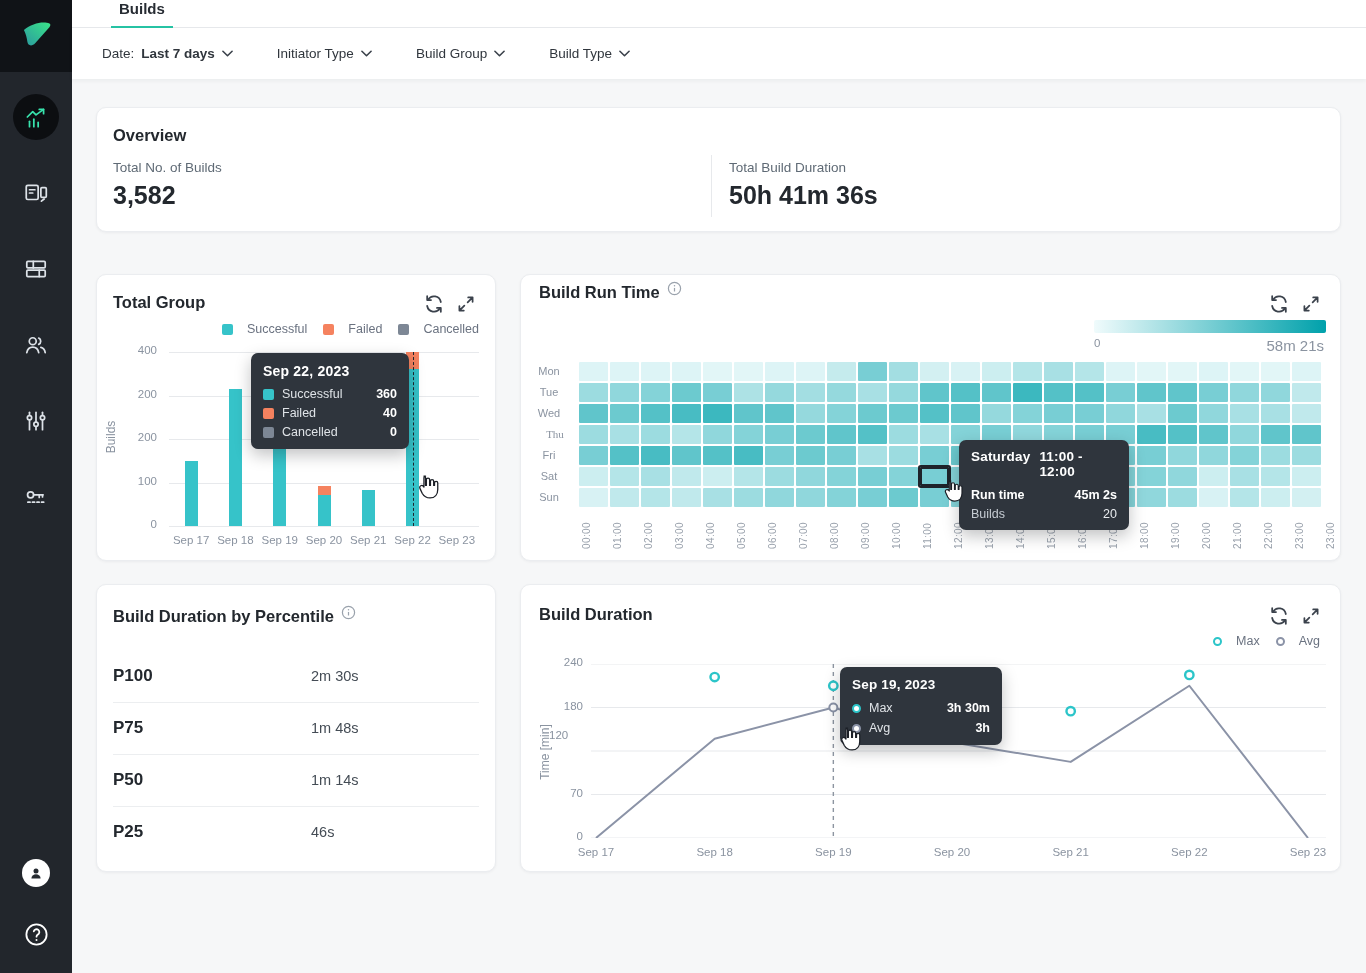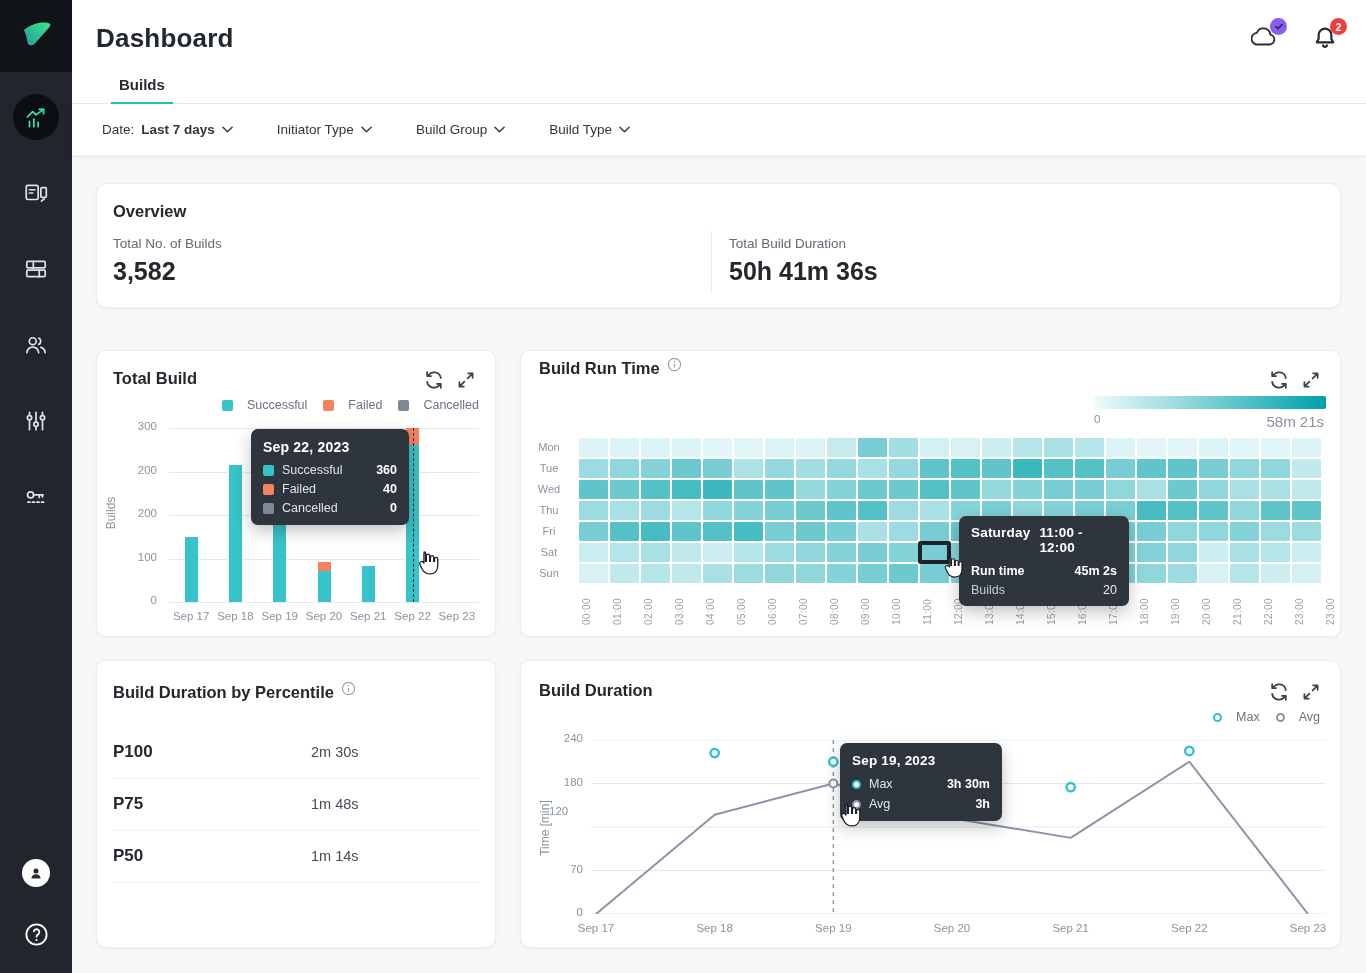--- a/index.html
+++ b/index.html
@@ -187,42 +187,20 @@
           <circle cx="12" cy="12" r="9"></circle>
           <path d="M9.6 9.2a2.5 2.5 0 1 1 3.5 2.9c-.8.4-1.1 1-1.1 1.8"></path>
           <circle cx="12" cy="16.8" r="0.9" fill="#fff" stroke="none"></circle>
         </svg>
       </button>
     </div>
   </aside>
 
   <div class="main">
 
-    <div class="topbar">
-      <h1 class="page-title">Dashboard</h1>
-      <div class="top-icons">
-        <button class="badge-btn">
-          <svg width="28" height="24" viewBox="0 0 28 22">
-            <path d="M7 18.5h11.5a5 5 0 0 0 .8-9.9A7 7 0 0 0 5.8 6.9 4.8 4.8 0 0 0 7 18.5Z"></path>
-          </svg>
-          <span class="badge purple">
-            <svg width="10" height="9" viewBox="0 0 12 11" fill="none" stroke="#fff" stroke-width="2" stroke-linecap="round" stroke-linejoin="round">
-              <polyline points="2,5.5 4.8,8.2 10,2.8"></polyline>
-            </svg>
-          </span>
-        </button>
-        <button class="badge-btn">
-          <svg width="24" height="26" viewBox="0 0 20 20">
-            <path d="M10 2.2a5.3 5.3 0 0 0-5.3 5.3v3.3L3.2 13.6h13.6l-1.5-2.8V7.5A5.3 5.3 0 0 0 10 2.2Z"></path>
-            <path d="M8.3 16.2a1.8 1.8 0 0 0 3.4 0"></path>
-          </svg>
-          <span class="badge red">2</span>
-        </button>
-      </div>
-    </div>
 
     <div class="tabbar">
       <button class="tab">Builds</button>
     </div>
 
     <div class="filterbar">
       <button class="filter">
         <span>Date:</span>
         <b>Last 7 days</b>
         <svg class="chev" width="11" height="7" viewBox="0 0 12 7">
@@ -260,21 +238,21 @@
         <div class="ov-divider"></div>
         <div class="stat-right">
           <div class="stat-label">Total Build Duration</div>
           <div class="stat-value">50h 41m 36s</div>
         </div>
       </section>
 
       <div class="row2">
 
         <section class="card tb-card">
-          <h2 class="card-title" style="position:absolute;left:16px;top:18px">Total Build</h2>
+          <h2 class="card-title" style="position:absolute;left:16px;top:18px">Total Group</h2>
           <button class="icon-btn icon-refresh">
             <svg viewBox="0 0 20 20" width="22" height="22">
               <path d="M16.2 8.2A6.3 6.3 0 0 0 4.6 6.1"></path>
                 <path d="M3.8 2.9v3.5h3.5"></path>
               <path d="M3.8 11.8a6.3 6.3 0 0 0 11.6 2.1"></path>
                 <path d="M16.2 17.1v-3.5h-3.5"></path>
             </svg>
           </button>
           <button class="icon-btn icon-expand">
             <svg viewBox="0 0 20 20" width="22" height="22">
@@ -319,21 +297,21 @@
               <span class="axis-text" style="left: 204.857px; top: 259px; width: 44.2857px; text-align: center;">Sep 20</span>
               <span class="axis-text" style="left: 249.143px; top: 259px; width: 44.2857px; text-align: center;">Sep 21</span>
               <span class="axis-text" style="left: 293.429px; top: 259px; width: 44.2857px; text-align: center;">Sep 22</span>
               <span class="axis-text" style="left: 337.714px; top: 259px; width: 44.2857px; text-align: center;">Sep 23</span>
             </div>
           <div id="tb-ylabels">
               <span class="axis-text" style="left: 30px; top: 243px; width: 30px; text-align: right;">0</span>
               <span class="axis-text" style="left: 30px; top: 199.5px; width: 30px; text-align: right;">100</span>
               <span class="axis-text" style="left: 30px; top: 156px; width: 30px; text-align: right;">200</span>
               <span class="axis-text" style="left: 30px; top: 112.5px; width: 30px; text-align: right;">200</span>
-              <span class="axis-text" style="left: 30px; top: 69px; width: 30px; text-align: right;">300</span>
+              <span class="axis-text" style="left: 30px; top: 69px; width: 30px; text-align: right;">400</span>
             </div>
           <div class="tip" style="left:154px;top:78px;width:158px;padding:10px 12px">
             <div class="tip-title">Sep 22, 2023</div>
             <div class="tip-row" style="margin-top:8px">
                 <span class="swatch tb-tip-sw" style="background: rgb(54, 195, 201);"></span>
                 <span>Successful</span>
                 <span class="val">360</span>
               </div>
             <div class="tip-row" style="margin-top:5px">
                 <span class="swatch tb-tip-sw" style="background: rgb(245, 130, 95);"></span>
@@ -540,21 +518,21 @@
               <div class="hm-cell" style="background: rgb(156, 220, 224);"></div>
               <div class="hm-cell" style="background: rgb(216, 242, 244);"></div>
               <div class="hm-cell" style="background: rgb(180, 229, 232);"></div>
               <div class="hm-cell" style="background: rgb(204, 238, 240);"></div>
               <div class="hm-cell" style="background: rgb(211, 240, 242);"></div>
             </div>
           <div id="hm-labels">
               <span class="hm-row-label" style="left: 6px; top: 90px;">Mon</span>
               <span class="hm-row-label" style="left: 6px; top: 111px;">Tue</span>
               <span class="hm-row-label" style="left: 6px; top: 132px;">Wed</span>
-              <span class="hm-row-label" style="left: 6px; top: 153px;">Thu</span>
+              <span class="hm-row-label" style="left: 12px; top: 153px; font-family: Liberation Serif, serif;">Thu</span>
               <span class="hm-row-label" style="left: 6px; top: 174px;">Fri</span>
               <span class="hm-row-label" style="left: 6px; top: 195px;">Sat</span>
               <span class="hm-row-label" style="left: 6px; top: 216px;">Sun</span>
               <span class="hm-col-label" style="left: 60px; top: 238px; height: 36px;">00:00</span>
               <span class="hm-col-label" style="left: 91px; top: 238px; height: 36px;">01:00</span>
               <span class="hm-col-label" style="left: 122px; top: 238px; height: 36px;">02:00</span>
               <span class="hm-col-label" style="left: 153px; top: 238px; height: 36px;">03:00</span>
               <span class="hm-col-label" style="left: 184px; top: 238px; height: 36px;">04:00</span>
               <span class="hm-col-label" style="left: 215px; top: 238px; height: 36px;">05:00</span>
               <span class="hm-col-label" style="left: 246px; top: 238px; height: 36px;">06:00</span>
@@ -613,20 +591,24 @@
           <div class="pct-row" style="top:117px">
             <span class="plabel">P75</span>
             <span class="pval">1m 48s</span>
           </div>
           <div class="pct-div" style="top:169px"></div>
           <div class="pct-row" style="top:169px">
             <span class="plabel">P50</span>
             <span class="pval">1m 14s</span>
           </div>
           <div class="pct-div" style="top:221px"></div>
+          <div class="pct-row" style="top:221px">
+            <span class="plabel">P25</span>
+            <span class="pval">46s</span>
+          </div>
         </section>
 
         <section class="card bd-card">
           <h2 class="card-title" style="position:absolute;left:18px;top:20px">Build Duration</h2>
           <button class="icon-btn icon-refresh" style="top:20px">
             <svg viewBox="0 0 20 20" width="22" height="22">
               <path d="M16.2 8.2A6.3 6.3 0 0 0 4.6 6.1"></path>
                 <path d="M3.8 2.9v3.5h3.5"></path>
               <path d="M3.8 11.8a6.3 6.3 0 0 0 11.6 2.1"></path>
                 <path d="M16.2 17.1v-3.5h-3.5"></path>

